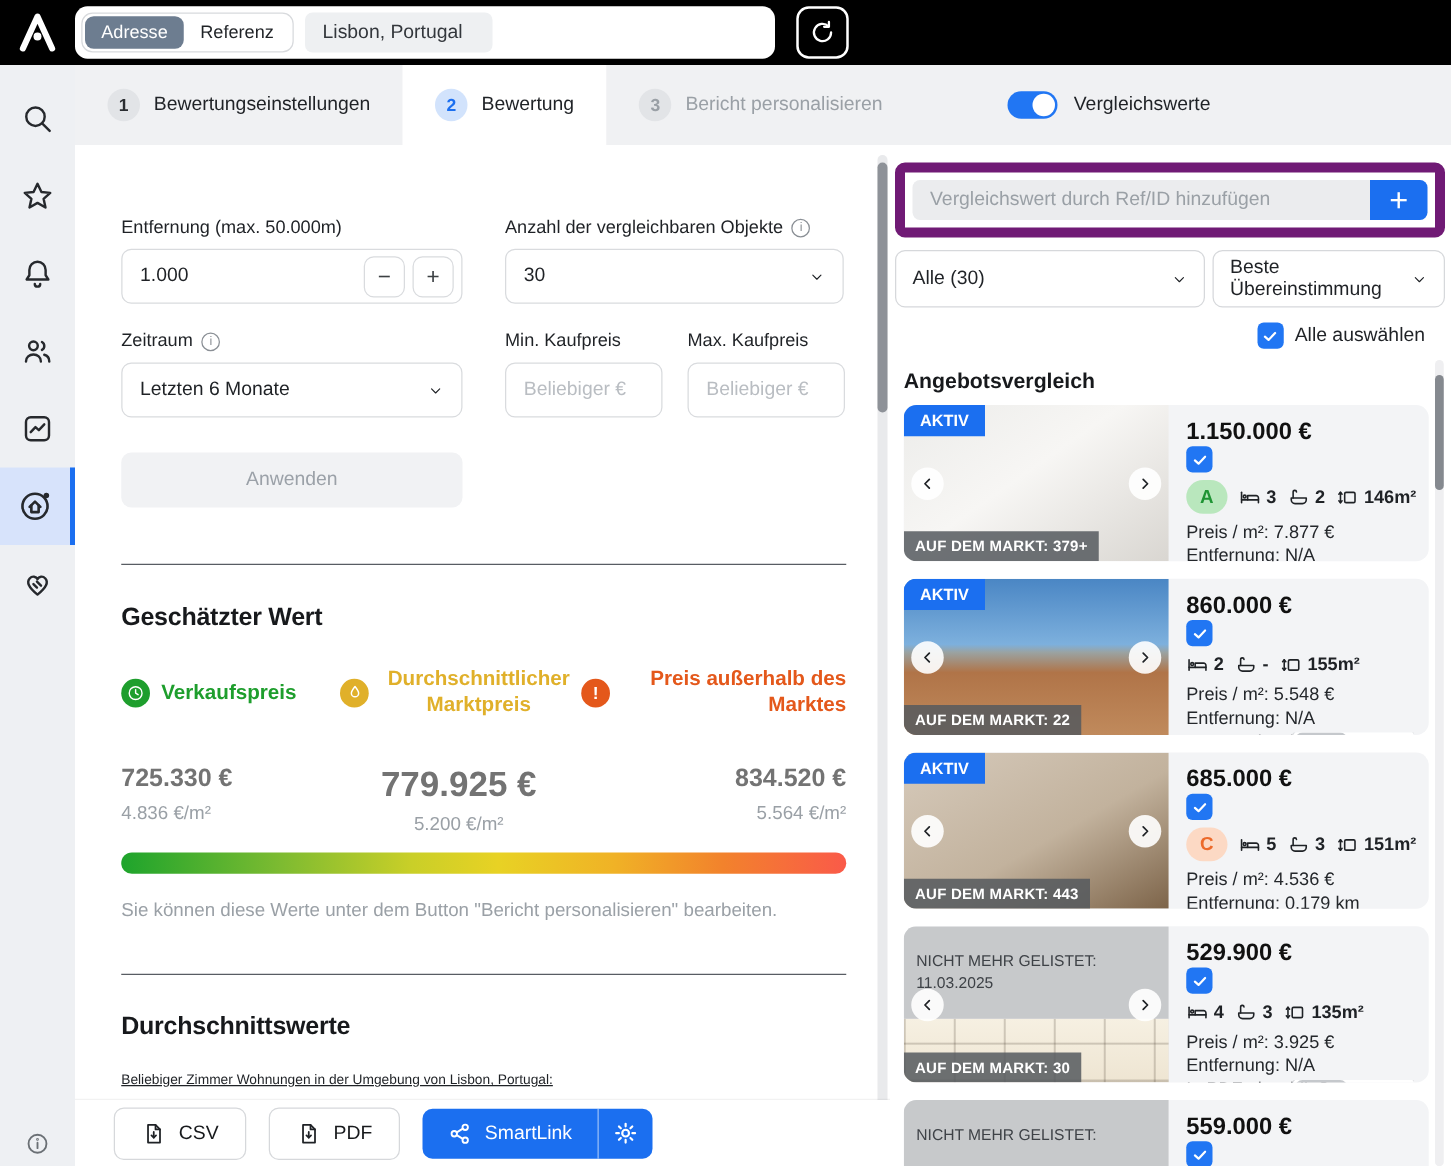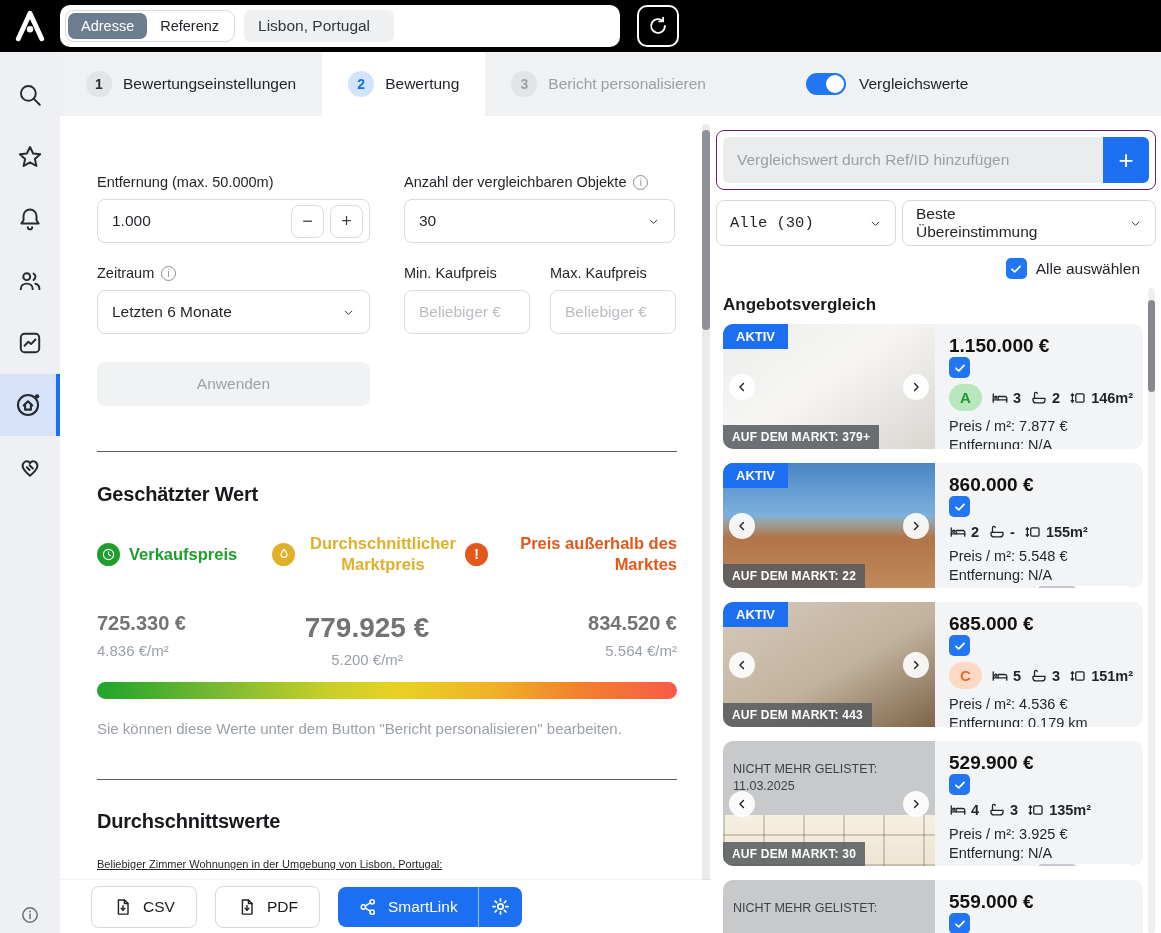--- a/index.html
+++ b/index.html
@@ -98,27 +98,27 @@
   .sl-divider { width:1px; background:rgba(255,255,255,.55); }
   .sl-gear { display:flex; align-items:center; padding:0 11px; }
 
   
   .v-scroll { width:12px; position:relative; background:#fff; flex:none; }
   .v-scroll .rail { position:absolute; top:8px; bottom:0; left:2px; width:8px; border-radius:4px; background:#e9eaec; }
   .v-scroll .thumb { position:absolute; top:14px; left:2px; width:8px; height:200px; border-radius:4px; background:#8e9298; }
 
   
   .right-panel { flex:1; position:relative; padding:14px 0 0 4px; overflow:hidden; background:#fff; }
-  .add-box { margin-right:5px; border:1px solid #701a75; border-radius:8px; background:#fff; padding:6px; display:flex; height:60px; }
+  .add-box { margin-right:5px; border:8px solid #701a75; border-radius:8px; background:#fff; padding:6px; display:flex; height:60px; }
   .add-input { flex:1; border:none; outline:none; background:#ebecee; border-radius:6px 0 0 6px; padding:0 14px; font-size:15.5px; font-family:inherit; color:#33373c; min-width:0; }
   .add-input::placeholder { color:#9aa0a6; }
   .add-btn { width:46px; border:none; background:#1b6ff0; color:#fff; font-size:26px; font-weight:300; border-radius:0 6px 6px 0; cursor:pointer; display:flex; align-items:center; justify-content:center; font-family:inherit; }
   .dd-row { display:flex; gap:6px; margin-top:10px; margin-right:5px; }
   .dd { border:1.5px solid #d6d8db; border-radius:8px; height:46px; background:#fff; display:flex; align-items:center; justify-content:space-between; padding:0 13px; font-size:15.5px; cursor:pointer; }
-  .dd.dd1 { width:180px;font-family:Liberation Mono, monospace; }
+  .dd.dd1 { width:248px; }
   .dd.dd2 { flex:1; }
   .dd2 .txt { width:140px; line-height:1.15; }
   .selall-row { display:flex; justify-content:flex-end; align-items:center; gap:9px; margin-top:12px; margin-right:21px; font-size:15.5px; }
   .checkbox { width:21px; height:21px; border-radius:5px; background:#2176f3; display:flex; align-items:center; justify-content:center; cursor:pointer; flex:none; }
   .list-title { margin:16px 0 0 7px; font-size:17px; font-weight:800; color:#17191c; }
 
   .cards { margin:9px 0 0 7px; width:420px; display:flex; flex-direction:column; gap:14px; }
   .card { height:125px; background:#f3f4f6; border-radius:10px; display:flex; overflow:hidden; position:relative; flex:none; }
   .card-img { width:212px; position:relative; overflow:hidden; display:flex; flex-direction:column; flex:none; }
   .img-fill { flex:1; }

